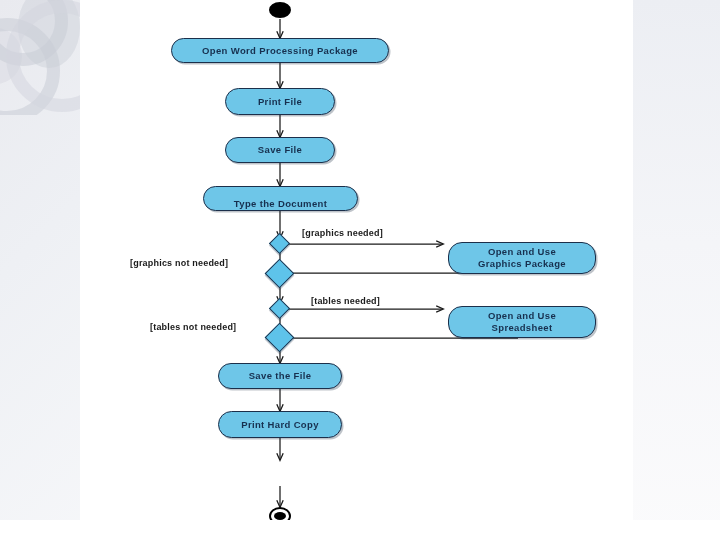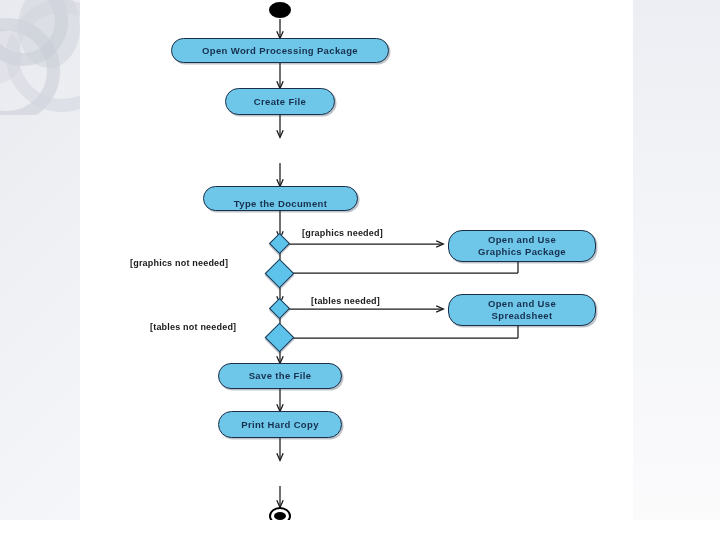--- a/index.html
+++ b/index.html
@@ -92,21 +92,21 @@
     font-size: 9.5px;
     font-weight: bold;
     letter-spacing: .35px;
     display: flex;
     align-items: center;
     justify-content: center;
     text-align: center;
     line-height: 12px;
     box-shadow: 1.5px 1.5px 0 rgba(40,55,75,.30);
   }
-  .node.two-line { line-height: 12.5px; }
+  .node.two-line { line-height: 12.5px; margin-top: 12px; }
   
   .start-node {
     position: absolute;
     width: 22px; height: 16px;
     background: #000000;
     border-radius: 50%;
   }
   .end-node {
     position: absolute;
     width: 22px; height: 18px;
@@ -207,23 +207,26 @@
     </g>
   </svg>
 
   <div class="start-node" style="left:269px; top:2px;"></div>
 
   <div class="node" style="left:171px; top:38px; width:218px; height:25px;">
     <span>Open Word Processing Package</span>
   </div>
 
   <div class="node" style="left:225px; top:88px; width:110px; height:27px;">
-    <span>Create File</span>
-  </div>
-
+    <span>Print File</span>
+  </div>
+
+  <div class="node" style="left:225px; top:137px; width:110px; height:26px;">
+    <span>Save File</span>
+  </div>
 
   <div class="node" style="left:203px; top:186px; width:155px; height:25px;align-items:flex-end;">
     <span>Type the Document</span>
   </div>
 
   <div class="diamond small" style="left:272px; top:236px;"></div>
   <div class="diamond big" style="left:269px; top:263px;"></div>
 
   <div class="node two-line" style="left:448px; top:230px; width:148px; height:32px; flex-direction:column;">
     <span>Open and Use</span>

